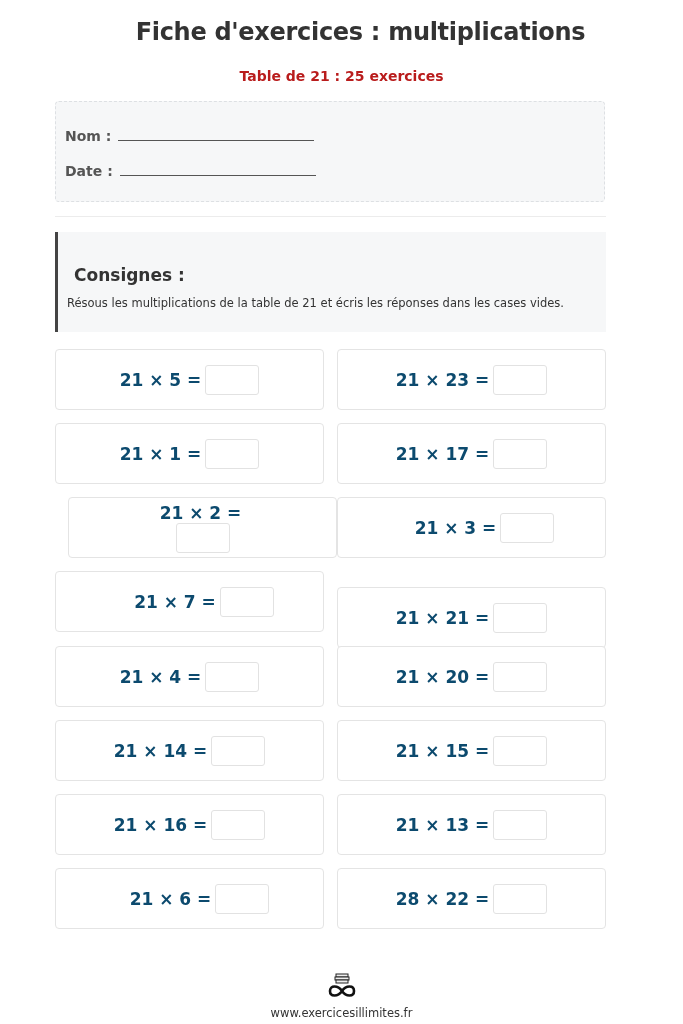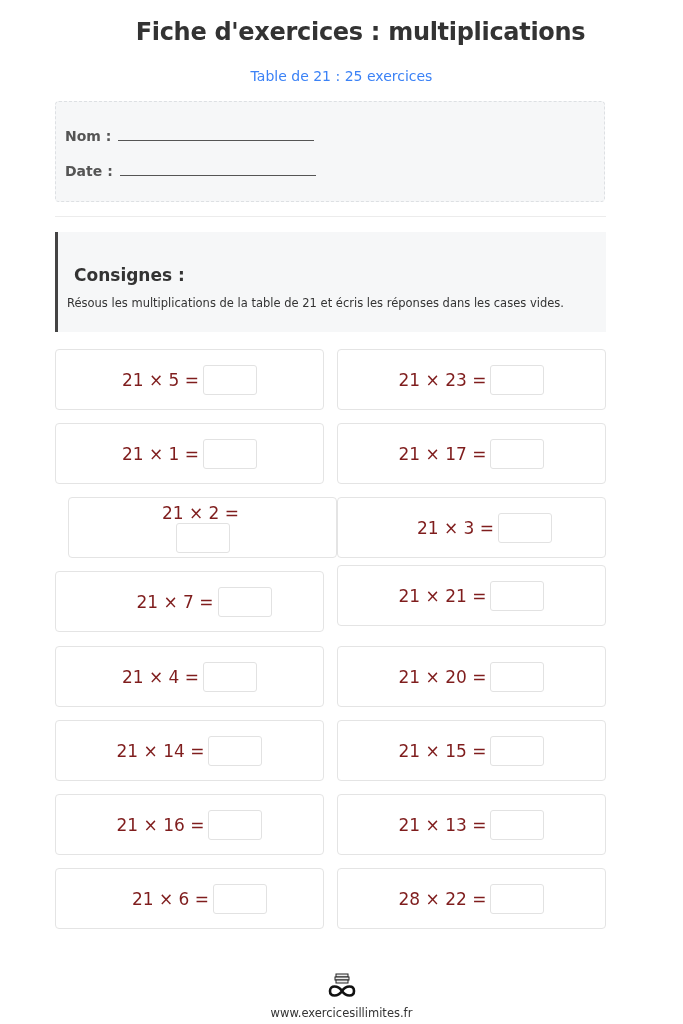--- a/index.html
+++ b/index.html
@@ -1,28 +1,28 @@
 <!DOCTYPE html>
 <html><head>
 <meta charset="utf-8">
 <style>
   html, body { margin:0; padding:0; background:#ffffff; }
   body { width:683px; height:1024px; position:relative; font-family:"DejaVu Sans","Liberation Sans",sans-serif; color:#333; overflow:hidden; }
   .title { position:absolute; top:18px; left:0; width:683px; text-align:center; font-size:24px; font-weight:bold; color:#333; letter-spacing:-0.3px;margin-left:19px; }
-  .subtitle { position:absolute; top:68px; left:0; width:683px; text-align:center; font-size:14px; font-weight:normal; color:#3b82f6; }
+  .subtitle { position:absolute; top:68px; left:0; width:683px; text-align:center; font-size:14px; font-weight:bold; color:#b91c1c; }
   .info-box { position:absolute; top:101px; left:55px; width:550px; height:101px; background:#f6f7f8; border:1px dashed #dde0e3; border-radius:4px; box-sizing:border-box; }
   .info-line { position:absolute; left:9px; font-size:14px; font-weight:bold; color:#555; }
   .info-line .blank { display:inline-block; width:196px; border-bottom:1.5px solid #555; height:12px; vertical-align:baseline; margin-left:2px; }
   .divider { position:absolute; top:216px; left:55px; width:551px; height:1px; background:#ececec; }
   .consignes { position:absolute; top:232px; left:55px; width:551px; height:100px; background:#f6f7f8; border-left:3px solid #444; box-sizing:border-box; }
   .consignes h2 { position:absolute; top:26px; left:9px; margin:7px; font-size:17px; font-weight:bold; color:#333; }
   .consignes p { position:absolute; top:64px; left:9px; margin:0; font-size:11.5px; color:#333; }
   .grid { position:absolute; top:349px; left:55px; width:551px; }
   .card { position:absolute; width:269px; height:61px; border:1px solid #e4e4e4; border-radius:4px; box-sizing:border-box; background:#fff; display:flex; align-items:center; justify-content:center; }
-  .card .expr { font-size:17px; font-weight:normal; color:#7f1d1d; margin-right:4px; white-space:nowrap; }
+  .card .expr { font-size:17px; font-weight:bold; color:#0c4a6e; margin-right:4px; white-space:nowrap; }
   .card .answer { width:54px; height:30px; border:1px solid #e2e2e2; border-radius:3px; box-sizing:border-box; background:#fff; }
   .footer-logo { position:absolute; top:972px; left:326px; width:32px; height:28px; }
   .footer-url { position:absolute; top:1006px; left:0; width:683px; text-align:center; font-size:11.5px; color:#333; }
 </style>
 </head>
 <body>
 
 <div class="title">Fiche d'exercices : multiplications</div>
 <div class="subtitle">Table de 21 : 25 exercices</div>
 
@@ -69,21 +69,21 @@
     </div>
   <div class="card" style="top:148px;left:282px;padding-left:26px;">
       <span class="expr">21 × 3 =</span>
       <div class="answer"></div>
     </div>
 
   <div class="card" style="top:222px;left:0px;padding-left:29px;">
       <span class="expr">21 × 7 =</span>
       <div class="answer"></div>
     </div>
-  <div class="card" style="top:216px;left:282px;">
+  <div class="card" style="top:238px;left:282px;">
       <span class="expr">21 × 21 =</span>
       <div class="answer"></div>
     </div>
 
   <div class="card" style="top:297px;left:0px;">
       <span class="expr">21 × 4 =</span>
       <div class="answer"></div>
     </div>
   <div class="card" style="top:297px;left:282px;">
       <span class="expr">21 × 20 =</span>

